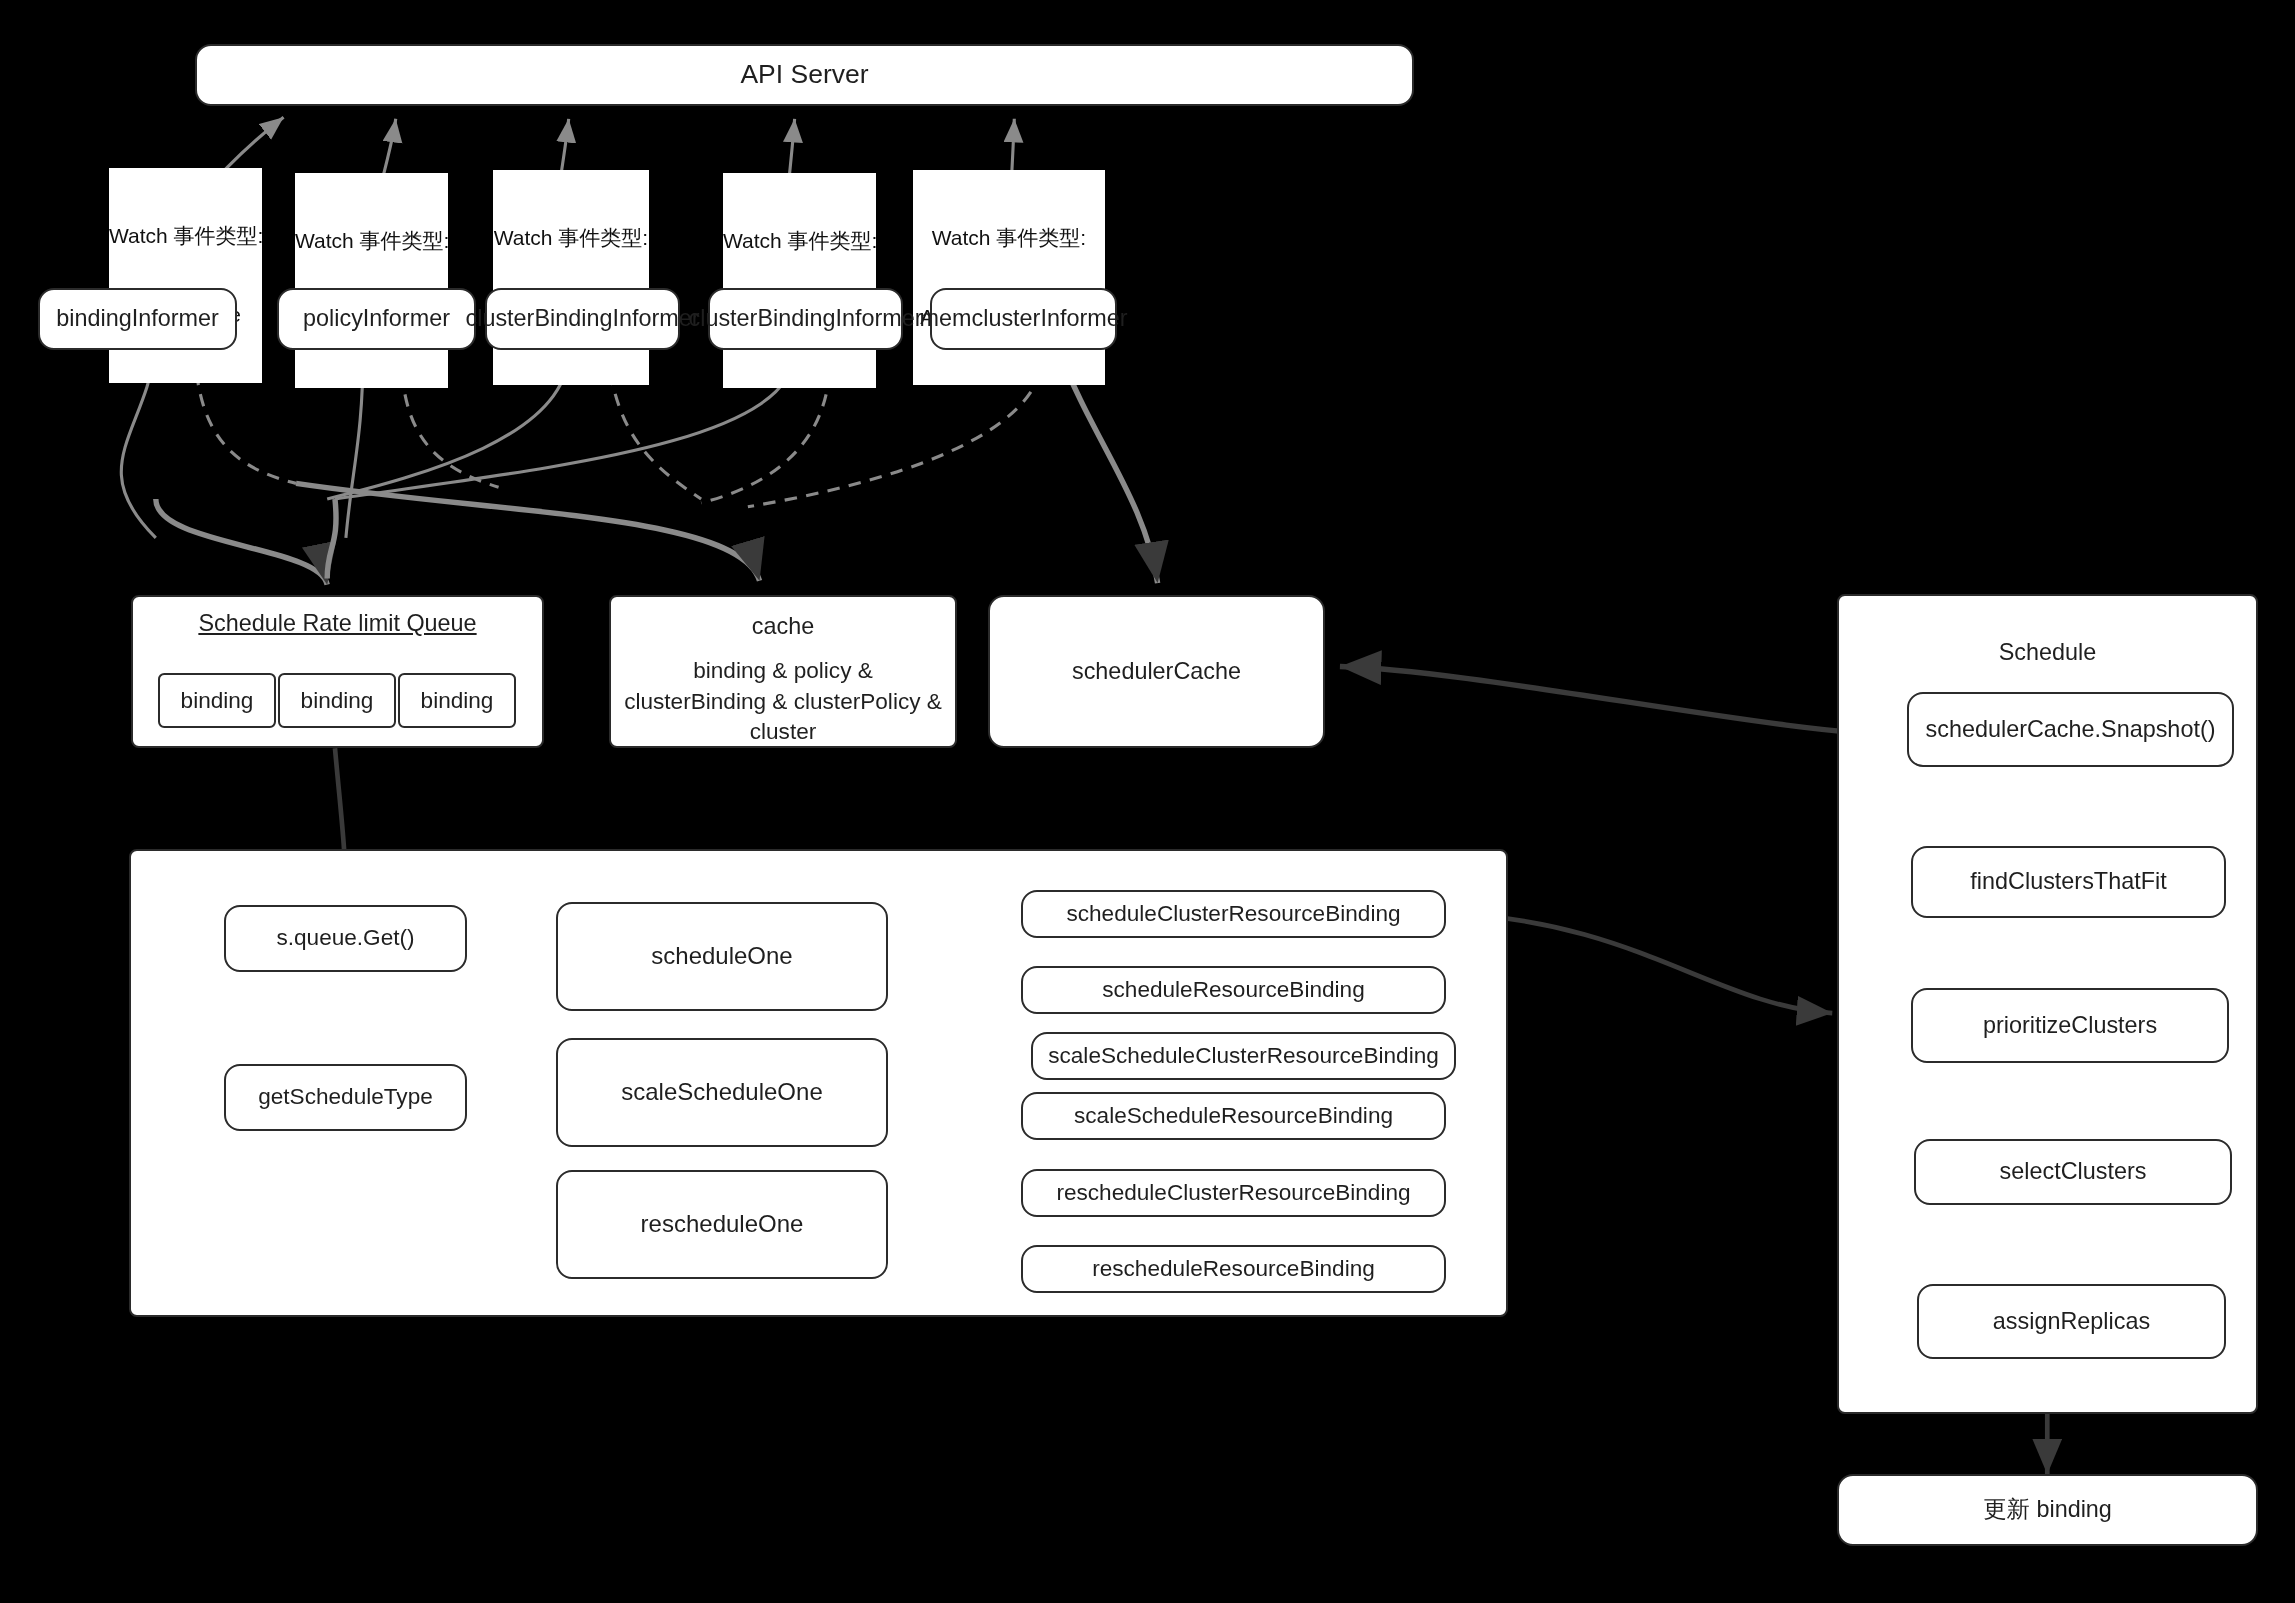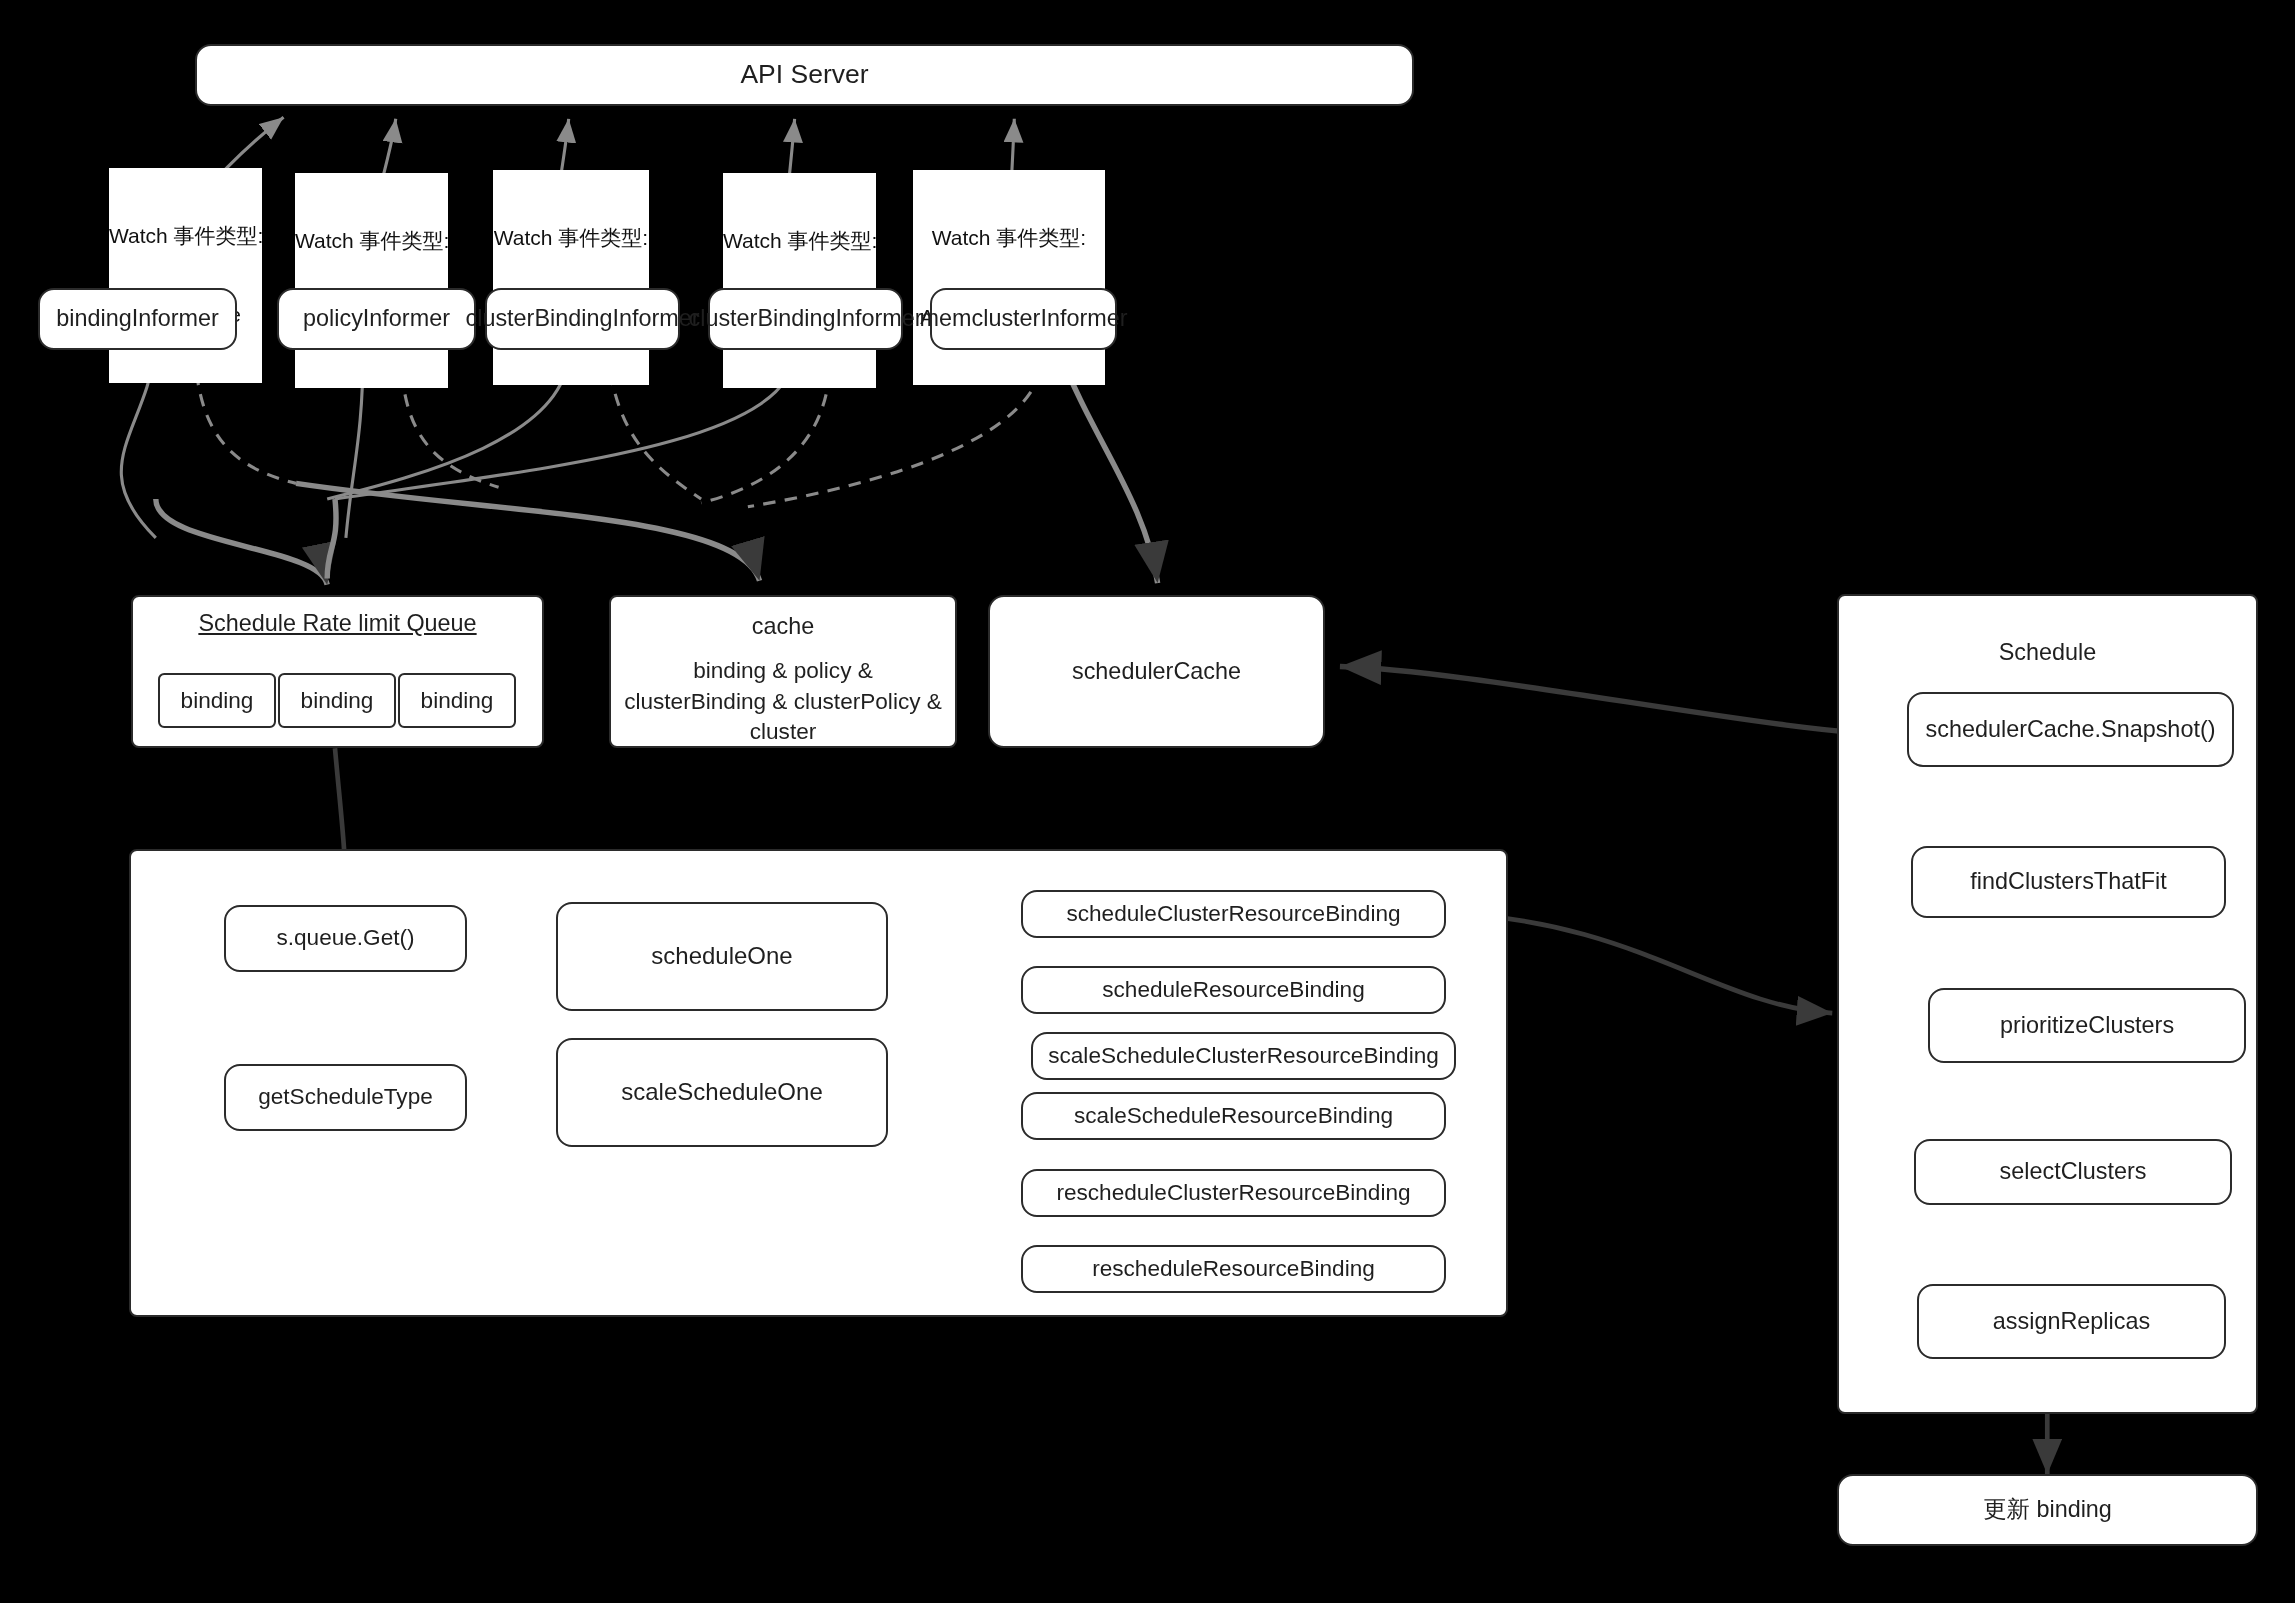--- a/index.html
+++ b/index.html
@@ -169,20 +169,23 @@
   <div class="node f29" style="left:224px;top:1064px;width:243px;height:67px;">
     <span>getScheduleType</span>
   </div>
 
   <div class="node f31" style="left:556px;top:902px;width:332px;height:109px;">
     <span>scheduleOne</span>
   </div>
   <div class="node f31" style="left:556px;top:1038px;width:332px;height:109px;">
     <span>scaleScheduleOne</span>
   </div>
+  <div class="node f31" style="left:556px;top:1170px;width:332px;height:109px;">
+    <span>rescheduleOne</span>
+  </div>
 
   <div class="node f29" style="left:1021px;top:890px;width:425px;height:48px;">
     <span>scheduleClusterResourceBinding</span>
   </div>
   <div class="node f29" style="left:1021px;top:966px;width:425px;height:48px;">
     <span>scheduleResourceBinding</span>
   </div>
   <div class="node f29" style="left:1031px;top:1032px;width:425px;height:48px;">
     <span>scaleScheduleClusterResourceBinding</span>
   </div>
@@ -199,21 +202,21 @@
   <div class="panel" style="left:1837px;top:594px;width:421px;height:820px;">
     <div class="panel-title f30" style="top:43px;">Schedule</div>
   </div>
 
   <div class="node f30" style="left:1907px;top:692px;width:327px;height:75px;">
     <span>schedulerCache.Snapshot()</span>
   </div>
   <div class="node f30" style="left:1911px;top:846px;width:315px;height:72px;">
     <span>findClustersThatFit</span>
   </div>
-  <div class="node f30" style="left:1911px;top:988px;width:318px;height:75px;margin-left:17px;">
+  <div class="node f30" style="left:1911px;top:988px;width:318px;height:75px;">
     <span>prioritizeClusters</span>
   </div>
   <div class="node f30" style="left:1914px;top:1139px;width:318px;height:66px;">
     <span>selectClusters</span>
   </div>
   <div class="node f30" style="left:1917px;top:1284px;width:309px;height:75px;">
     <span>assignReplicas</span>
   </div>
 
   <div class="node f30" style="left:1837px;top:1474px;width:421px;height:72px;">

